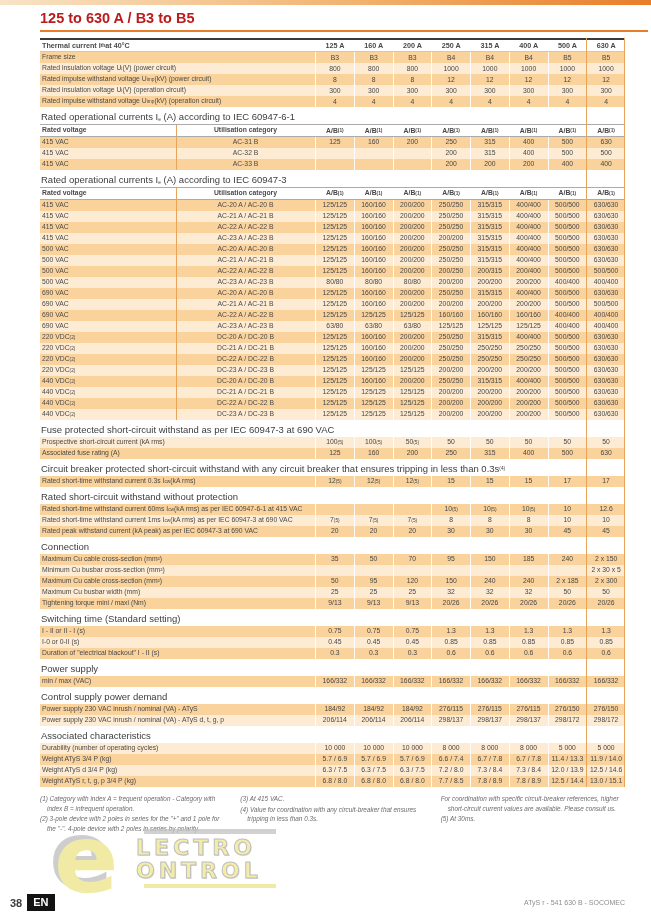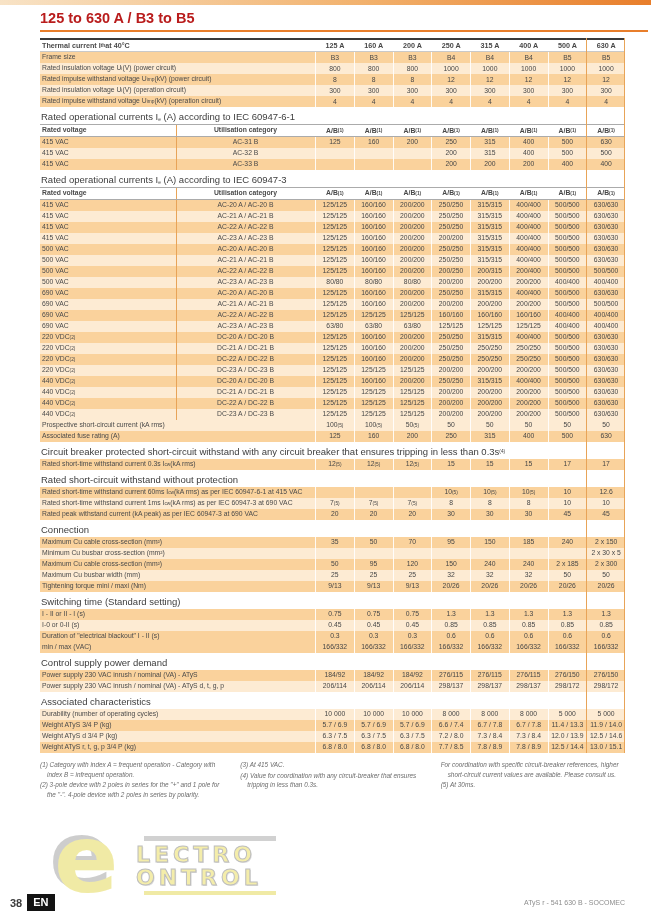--- a/index.html
+++ b/index.html
@@ -40,21 +40,21 @@
   .b{font-weight:bold;}
   sub{font-size:4.8px;line-height:0;vertical-align:-0.5px;}
   sup{font-size:4.8px;line-height:0;vertical-align:2.5px;}
   .footnotes{display:flex;gap:16px;width:585px;margin-top:7px;
     font-size:6.4px;font-style:italic;color:#6b6b6b;line-height:1.5;}
   .fncol{flex:1 1 0;}
   .fncol p{margin:0 0 1px 0;padding-left:7px;text-indent:-7px;}
   .watermark{position:absolute;left:52px;top:826px;width:240px;height:84px;opacity:.75;}
   .wm-e{position:absolute;left:2px;top:-8px;font-size:95px;line-height:82px;font-weight:bold;
     font-family:"DejaVu Sans",sans-serif;color:#ece487;text-shadow:-5px -4px 0 #bdbdbd;}
-  .wm-text{position:absolute;left:84px;top:10px;width:150px;}
+  .wm-text{position:absolute;left:84px;top:3px;width:150px;}
   .wm-bar-top{height:5px;background:#c2c2c2;width:132px;margin:0 0 2px 8px;}
   .wm-word{font-size:22px;font-weight:900;letter-spacing:4px;line-height:1.05;
     font-family:"DejaVu Sans",sans-serif;color:#f1e88e;
     -webkit-text-stroke:1px #a8a8a8;text-shadow:1px 1px 0 #d4d4d4;}
   .wm-bar-bottom{height:4px;background:#ece487;width:132px;margin:2px 0 0 8px;}
   .footer-left{position:absolute;left:10px;top:894px;display:flex;align-items:center;gap:5px;}
   .page-num{font-size:11px;font-weight:bold;color:#3d3d3d;}
   .lang{background:#131313;color:#fff;font-size:11px;font-weight:bold;padding:2px 6px 3px 6px;}
   .footer-right{position:absolute;right:26px;top:899px;font-size:7px;color:#8d8d8d;}
 </style>
@@ -431,20 +431,21 @@
         <div class="lab2">DC-23 A / DC-23 B</div>
         <div class="val">125/125</div>
         <div class="val">125/125</div>
         <div class="val">125/125</div>
         <div class="val">200/200</div>
         <div class="val">200/200</div>
         <div class="val">200/200</div>
         <div class="val">500/500</div>
         <div class="val">630/630</div>
       </div>
+      <div class="sec-title">Fuse protected short-circuit withstand as per IEC 60947-3 at 690 VAC</div>
       <div class="row light">
         <div class="lab">Prospective short-circuit current (kA rms)</div>
         <div class="val">100<sup>(5)</sup></div>
         <div class="val">100<sup>(5)</sup></div>
         <div class="val">50<sup>(5)</sup></div>
         <div class="val">50</div>
         <div class="val">50</div>
         <div class="val">50</div>
         <div class="val">50</div>
         <div class="val">50</div>
@@ -589,20 +590,21 @@
         <div class="lab">Duration of "electrical blackout" I - II (s)</div>
         <div class="val">0.3</div>
         <div class="val">0.3</div>
         <div class="val">0.3</div>
         <div class="val">0.6</div>
         <div class="val">0.6</div>
         <div class="val">0.6</div>
         <div class="val">0.6</div>
         <div class="val">0.6</div>
       </div>
+      <div class="sec-title">Power supply</div>
       <div class="row dark">
         <div class="lab">min / max (VAC)</div>
         <div class="val">166/332</div>
         <div class="val">166/332</div>
         <div class="val">166/332</div>
         <div class="val">166/332</div>
         <div class="val">166/332</div>
         <div class="val">166/332</div>
         <div class="val">166/332</div>
         <div class="val">166/332</div>

